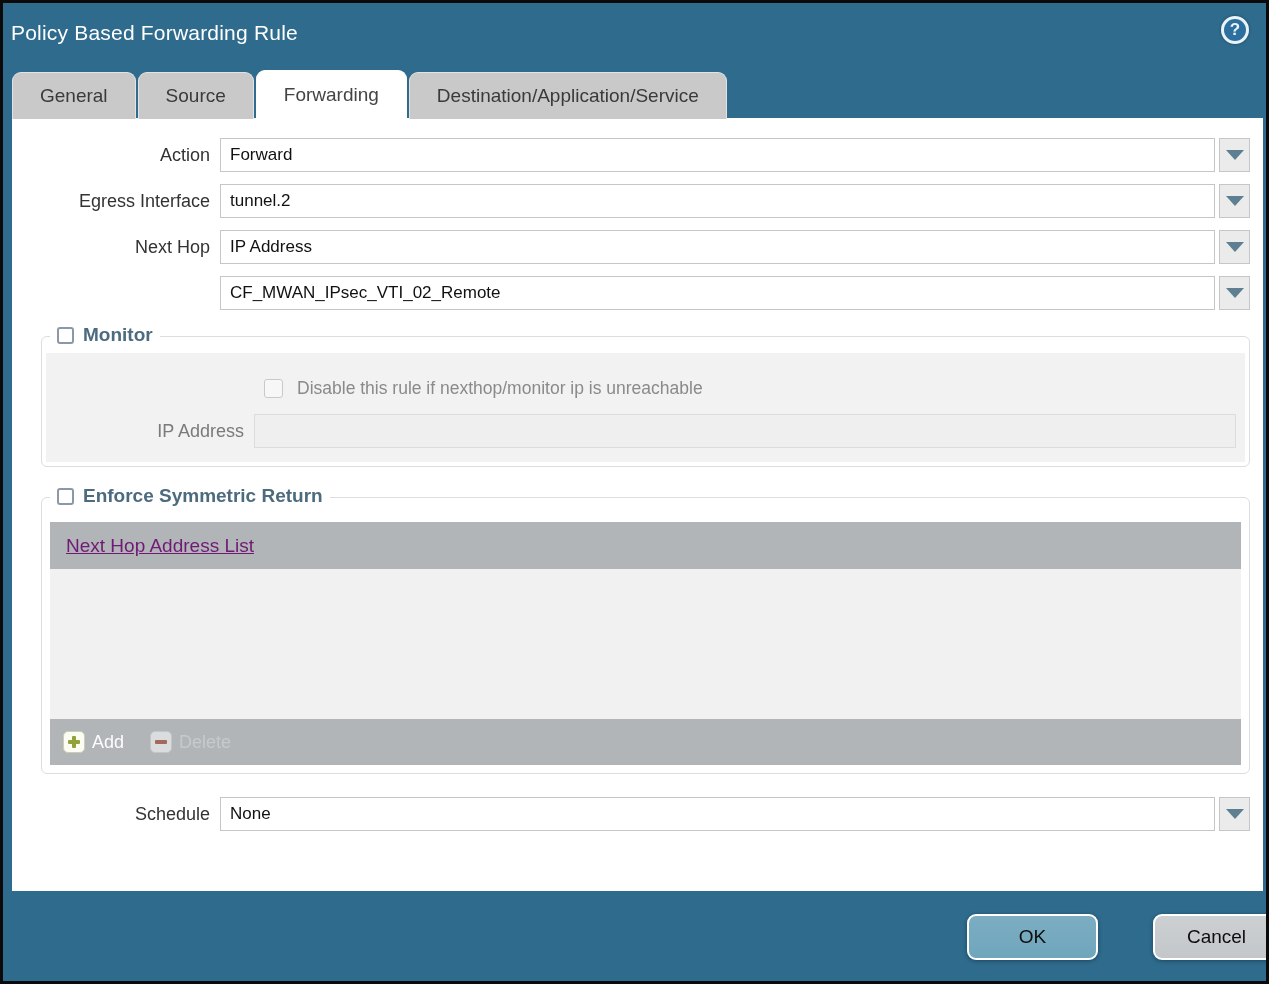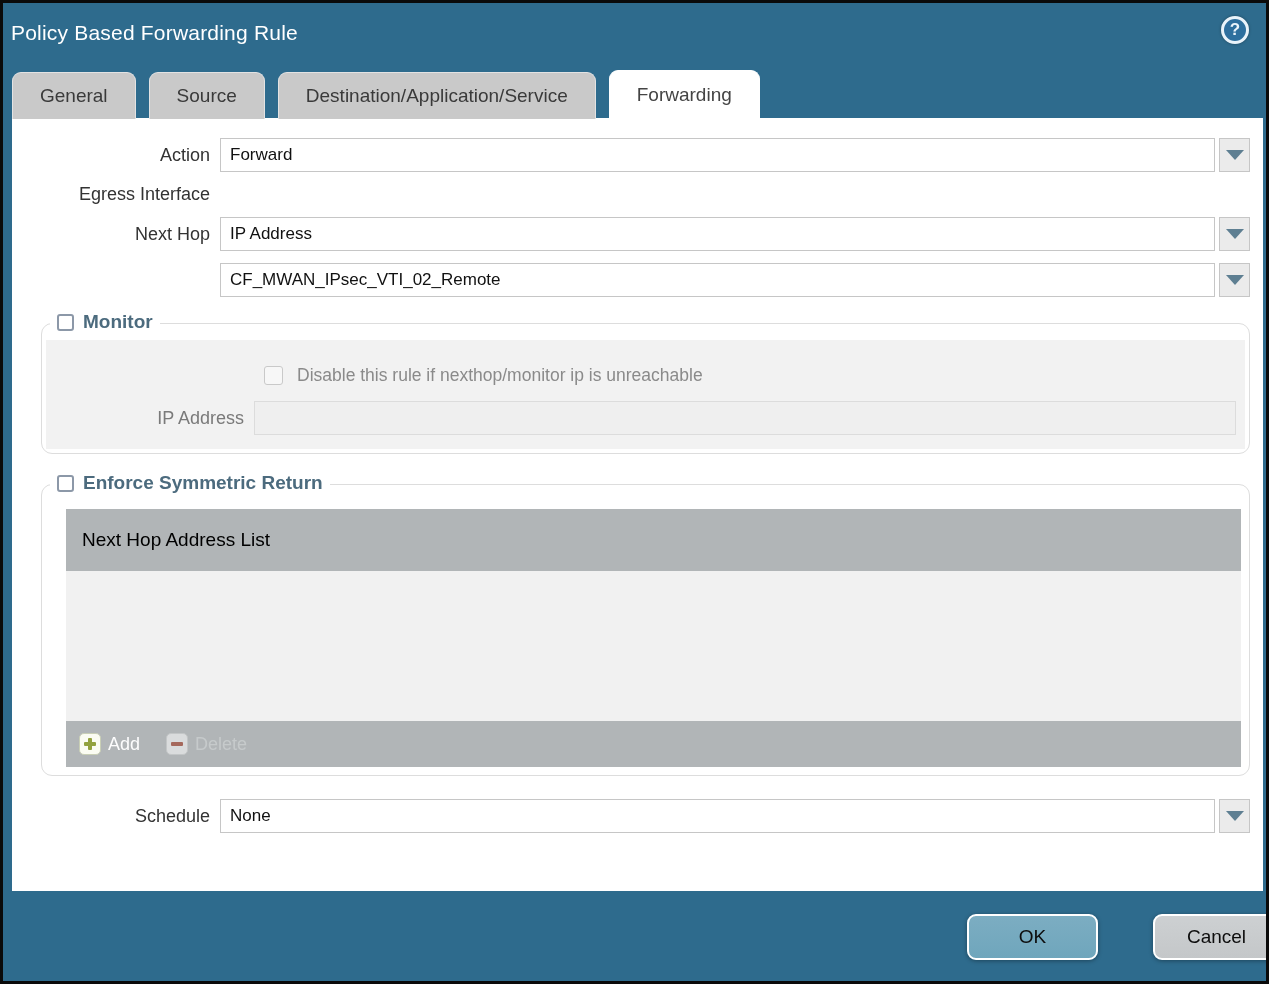--- a/index.html
+++ b/index.html
@@ -21,21 +21,21 @@
     background:radial-gradient(circle at 35% 28%, #d9ecf8 0%, #7db3d6 30%, #2d6f9e 70%, #1c5higher 100%);
     background-color:#2d6f9e;
     border:3px solid #e9f3fa;
     color:#eaf4fb; font-weight:bold; font-size:17px;
     display:flex; align-items:center; justify-content:center;
     box-shadow:0 0 3px rgba(0,0,0,.35);
     cursor:pointer;
   }
 
   
-  .tabs { position:absolute; left:9px; top:67px; display:flex; gap:13px; align-items:flex-end; z-index:3; }
+  .tabs { position:absolute; left:9px; top:67px; display:flex; gap:2px; align-items:flex-end; z-index:3; }
   .tab {
     height:47px; line-height:46px; padding:0 27px;
     background:#c9c9c9; color:#3a3a3a; font-size:19px;
     border:1px solid #e3e3e3; border-bottom:none;
     border-radius:9px 9px 0 0; cursor:pointer; white-space:nowrap;
   }
   .tab.active { background:#fff; color:#444; border-color:#fff; height:49px; line-height:48px; }
 
   
   .content {
@@ -58,21 +58,21 @@
     width:31px; height:34px; margin-left:4px; flex:none;
     background:#ebebeb; border:1px solid #c6c6c6;
     display:flex; align-items:center; justify-content:center; cursor:pointer;
   }
   .caret { width:0; height:0; border-left:9px solid transparent; border-right:9px solid transparent; border-top:10px solid #5E7F92; }
   .ddbtn.disabled { background:#ececec; border-color:#d7d7d7; cursor:default; }
   .ddbtn.disabled .caret { border-top-color:#bdc2c6; }
 
   
   .fset {
-    position:relative; border:1px solid #ddd; border-radius:11px;
+    position:relative; border:1px solid #ddd; border-radius:6px;
     margin:0 13px 0 29px;
   }
   .legend {
     position:absolute; top:-13px; left:8px; background:#fff; padding:0 7px;
     display:flex; align-items:center; gap:9px;
     font-size:19px; font-weight:bold; color:#4C6B7E; white-space:nowrap;
   }
   .cbx {
     width:17px; height:17px; background:#fff;
     border:2px solid #8C98A8; border-radius:3px; cursor:pointer; flex:none;
@@ -83,25 +83,25 @@
   .mon-fset { margin-top:26px; padding:16px 0 0 0; }
   .panel { background:#f2f2f2; margin:0 4px 4px 4px; padding:10px 0 14px 0; }
   .panel .frow { margin-right:9px; margin-bottom:0; }
   .panel .flabel { color:#7a7a7a; }
   .beige { background:#F2EDDA; border-color:#dcd6c3; }
   .gray-input { background:#efefef; border-color:#dcdcdc; }
   .cbrow { display:flex; align-items:center; gap:14px; margin:15px 9px 15px 218px; }
   .cbrow .cbtext { font-size:17.5px; color:#8a8a8a; }
 
   
-  .sym-fset { margin-top:30px; padding:24px 8px 8px 24px; }
+  .sym-fset { margin-top:30px; padding:24px 8px 8px 8px; }
   .nh-table { width:100%; }
   .nh-head {
-    height:62px; background:#B1B5B7; color:#000000; font-size:19px;
-    display:flex; align-items:center; padding-left:16px;
+    height:47px; background:#B1B5B7; color:#701a75; font-size:19px;
+    display:flex; align-items:center; padding-left:16px;text-decoration:underline;
   }
   .nh-body { height:150px; background:#f1f1f1; }
   .nh-foot {
     height:46px; background:#B1B5B7;
     display:flex; align-items:center; gap:26px; padding-left:13px;
   }
   .tool { display:flex; align-items:center; gap:7px; cursor:pointer; }
   .tool-icon {
     width:22px; height:22px; border-radius:5px; position:relative; flex:none;
   }
@@ -137,39 +137,45 @@
 <div class="window">
 
   <div class="titlebar">
     <span class="title">Policy Based Forwarding Rule</span>
   </div>
   <div class="help-icon">?</div>
 
   <div class="tabs">
     <div class="tab">General</div>
     <div class="tab">Source</div>
+    <div class="tab active">Forwarding</div>
     <div class="tab">Destination/Application/Service</div>
-    <div class="tab active">Forwarding</div>
   </div>
 
   <div class="content">
     <div style="height:20px"></div>
 
     <div class="frow">
       <div class="flabel">Action</div>
       <div class="fctrl">
         <input class="tinput" type="text" value="Forward" style="">
         <div class="ddbtn">
           <div class="caret"></div>
         </div>
       </div>
     </div>
 
     <div class="frow">
       <div class="flabel">Egress Interface</div>
+      <div class="fctrl">
+        <input class="tinput" type="text" value="tunnel.2" style="">
+        <div class="ddbtn">
+          <div class="caret"></div>
+        </div>
+      </div>
     </div>
 
     <div class="frow">
       <div class="flabel">Next Hop</div>
       <div class="fctrl">
         <input class="tinput" type="text" value="IP Address" style="">
         <div class="ddbtn">
           <div class="caret"></div>
         </div>
       </div>

